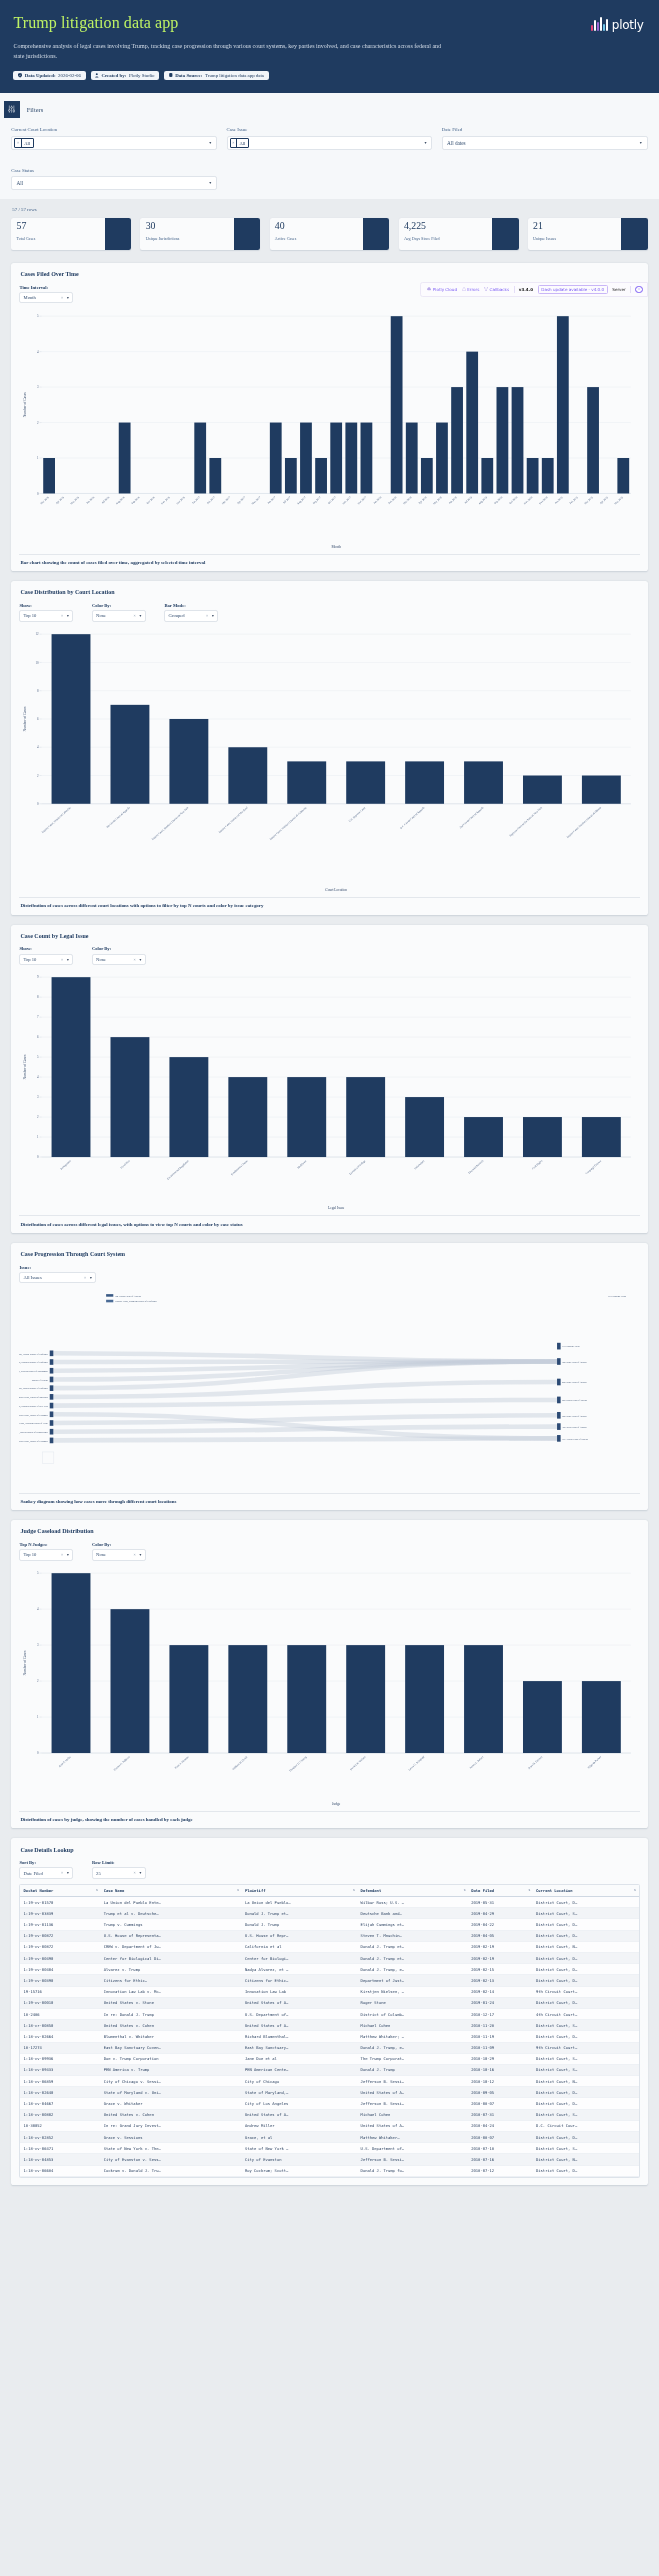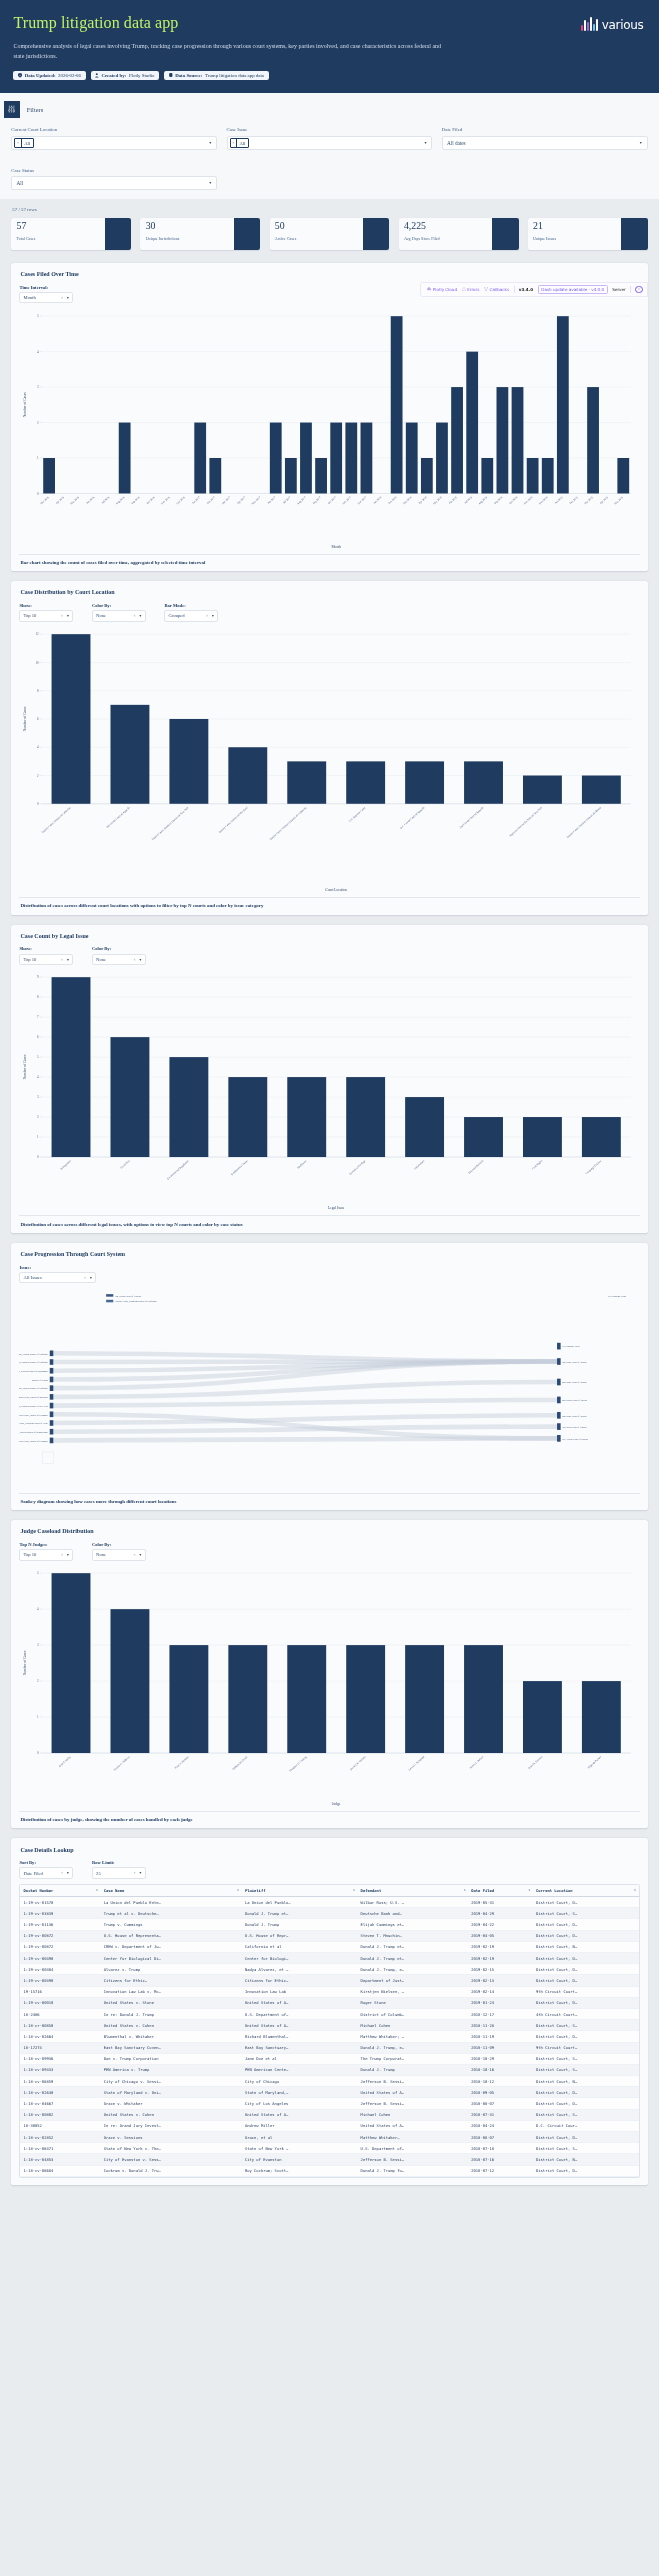--- a/index.html
+++ b/index.html
@@ -274,21 +274,21 @@
 
   <div class="plotly-logo">
     <div class="pl-bars">
       <i style="height:6.2px;background:#e8467c;"></i>
       <i style="height:10.8px;background:#fff;"></i>
       <i style="height:8.8px;background:#a06bd6;"></i>
       <i style="height:14px;background:#fff;"></i>
       <i style="height:6.7px;background:#6fc5e8;"></i>
       <i style="height:12px;background:#fff;"></i>
     </div>
-    <span class="pl-word">various</span>
+    <span class="pl-word">plotly</span>
   </div>
 </div>
 
 <div class="filters-wrap">
   <div class="filters-head">
     <div class="filters-icon">
       <svg width="7.2" height="8.2" viewBox="0 0 16 18">
         <line x1="3" y1="1" x2="3" y2="17" stroke="#fff" stroke-width="1.1"></line>
         <line x1="8" y1="1" x2="8" y2="17" stroke="#fff" stroke-width="1.1"></line>
         <line x1="13" y1="1" x2="13" y2="17" stroke="#fff" stroke-width="1.1"></line>
@@ -350,21 +350,21 @@
     </div>
     <div class="kpi-card">
       <div class="kpi-body">
           <div class="kpi-val">30</div>
           <div class="kpi-lbl">Unique Jurisdictions</div>
         </div>
         <div class="kpi-accent"></div>
     </div>
     <div class="kpi-card">
       <div class="kpi-body">
-          <div class="kpi-val">50</div>
+          <div class="kpi-val">40</div>
           <div class="kpi-lbl">Active Cases</div>
         </div>
         <div class="kpi-accent"></div>
     </div>
     <div class="kpi-card">
       <div class="kpi-body">
           <div class="kpi-val">4,225</div>
           <div class="kpi-lbl">Avg Days Since Filed</div>
         </div>
         <div class="kpi-accent"></div>

